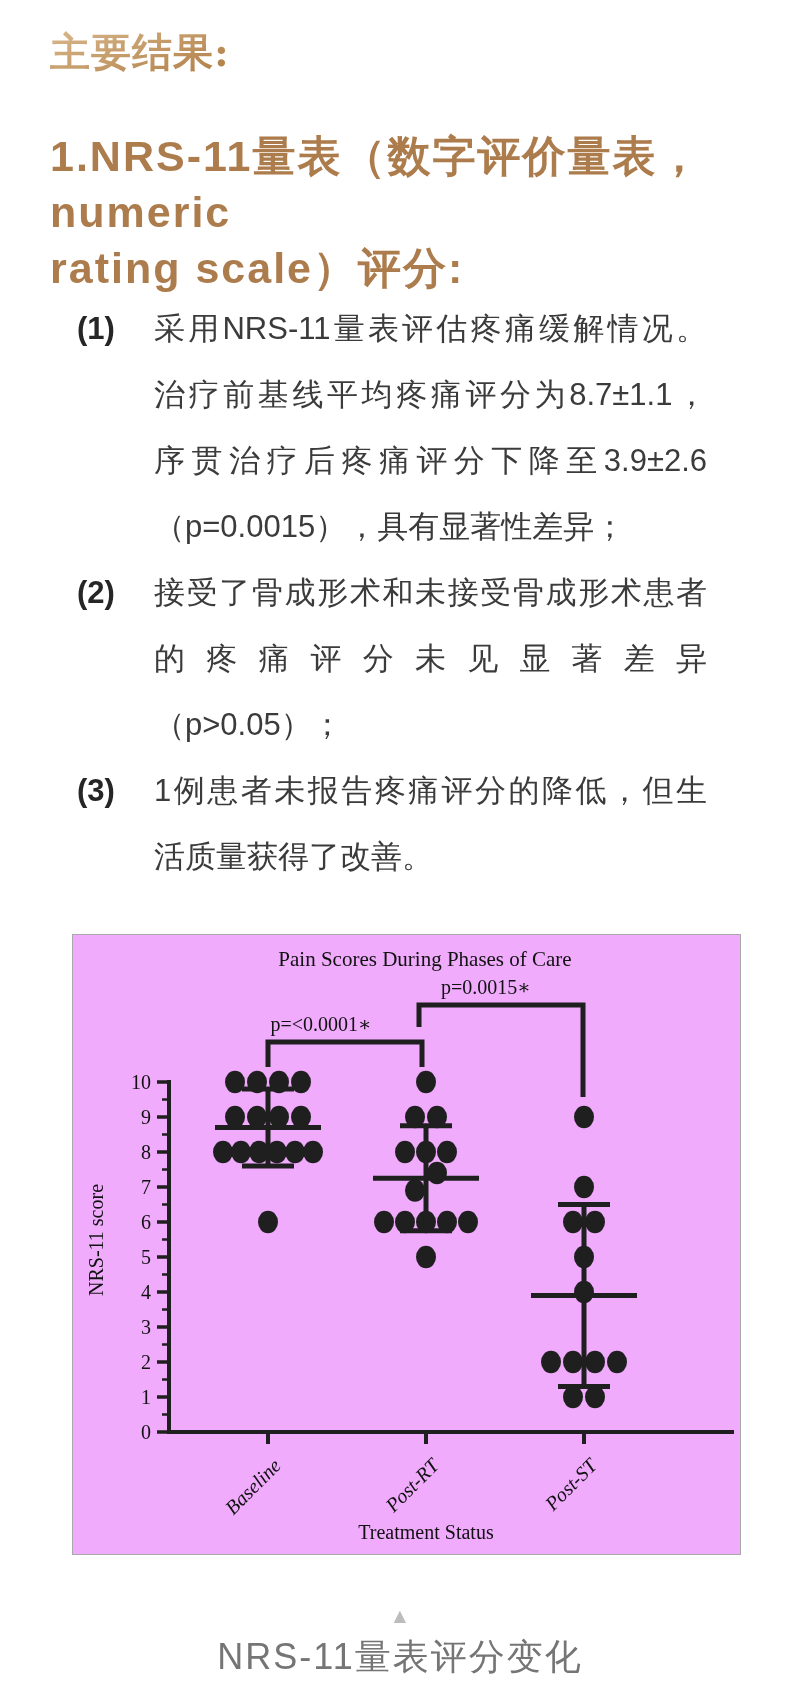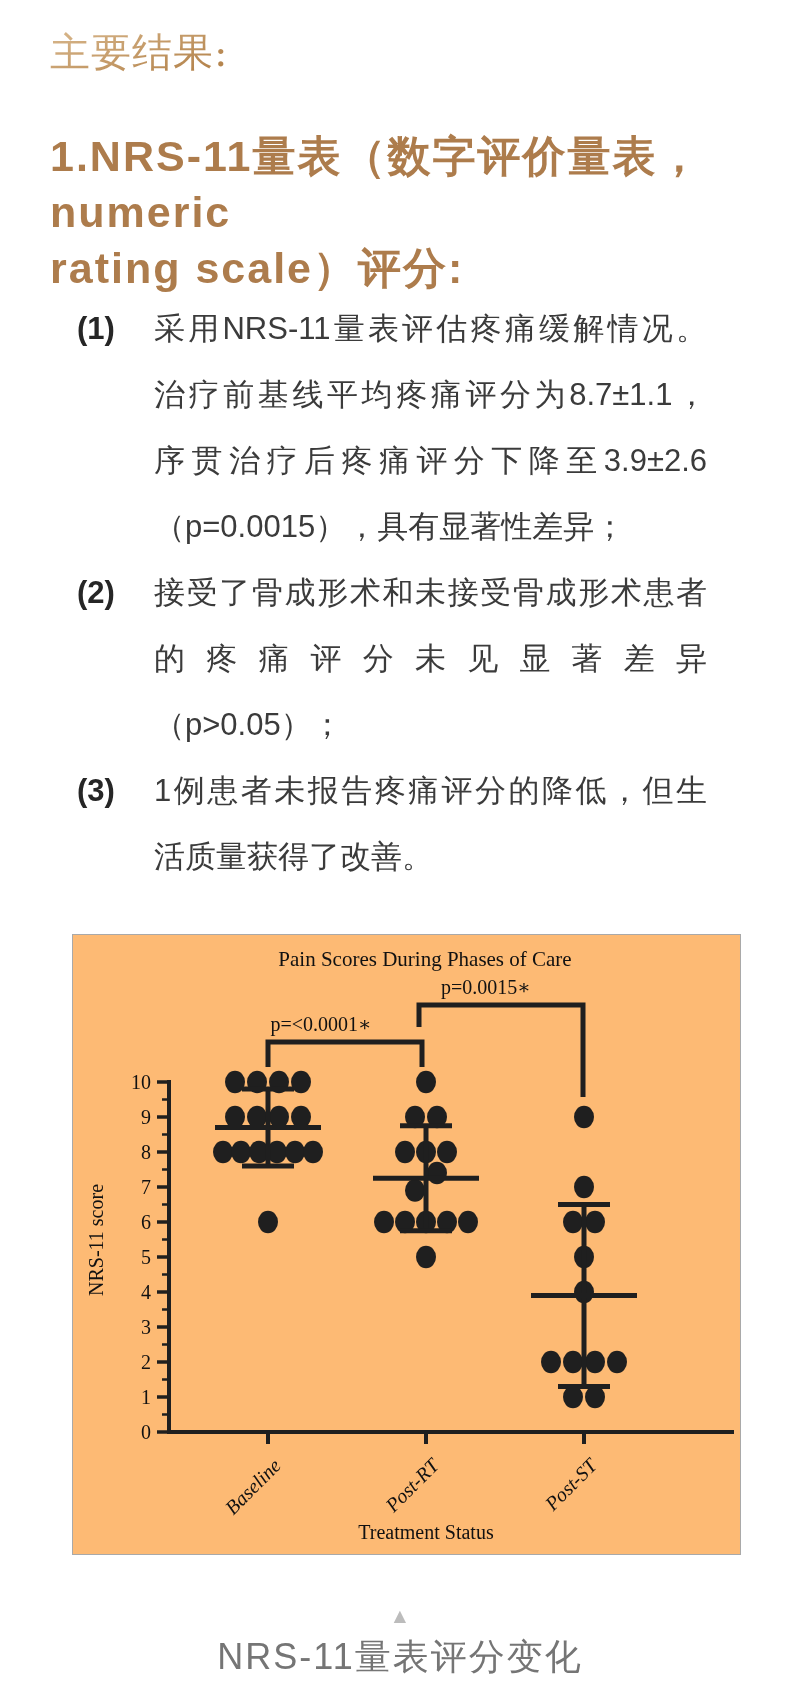--- a/index.html
+++ b/index.html
@@ -7,21 +7,21 @@
     --body-ink:#3b3b3b; --caption-gray:#757575; --triangle-gray:#bcbcbc;
     --box-border:#a9a9a9;
   }
   *{box-sizing:border-box;}
   html,body{margin:0;padding:0;background:#ffffff;}
   body{width:800px;font-family:"Liberation Sans",sans-serif;color:var(--body-ink);}
   .page{width:800px;height:1708px;padding:28px 50px 25px;overflow:hidden;}
 
   .page-title{
     font-family:"DejaVu Serif","Liberation Serif",serif;
-    font-size:40px;font-weight:400;line-height:48px;letter-spacing:1px;
+    font-size:40px;font-weight:700;line-height:48px;letter-spacing:1px;
     color:#c49a67;
   }
   @supports (-webkit-background-clip: text){
     .page-title{
       background:linear-gradient(160deg,var(--gold-light) 0%,var(--gold-dark) 85%);
       -webkit-background-clip:text;-webkit-text-fill-color:transparent;
       display:inline-block;
     }
   }
 
@@ -32,21 +32,21 @@
 
   .results-list{margin-top:0;padding-right:43px;font-size:31px;line-height:66px;}
   .item{display:flex;}
   .item-num{flex:0 0 77px;margin-left:27px;font-weight:700;color:#262626;}
   .item-lines{flex:1;min-width:0;}
   .bline{text-align:justify;text-align-last:justify;}
   .bline.last{text-align-last:auto;}
 
   .figure{
     margin:44px 0 0 22px;width:669px;height:621px;
-    border:1px solid var(--box-border);background:#fdba74;
+    border:1px solid var(--box-border);background:#f0abfc;
   }
   .figure svg{display:block;}
   .cft{font-family:"Liberation Serif","DejaVu Serif",serif;fill:#111111;}
 
   .figure-footer{margin-top:50px;text-align:center;}
   .triangle{font-size:21px;line-height:21px;color:var(--triangle-gray);}
   .figure-caption{margin-top:14px;font-size:36px;line-height:33px;
     color:var(--caption-gray);letter-spacing:2px;}
 </style>
 </head>

